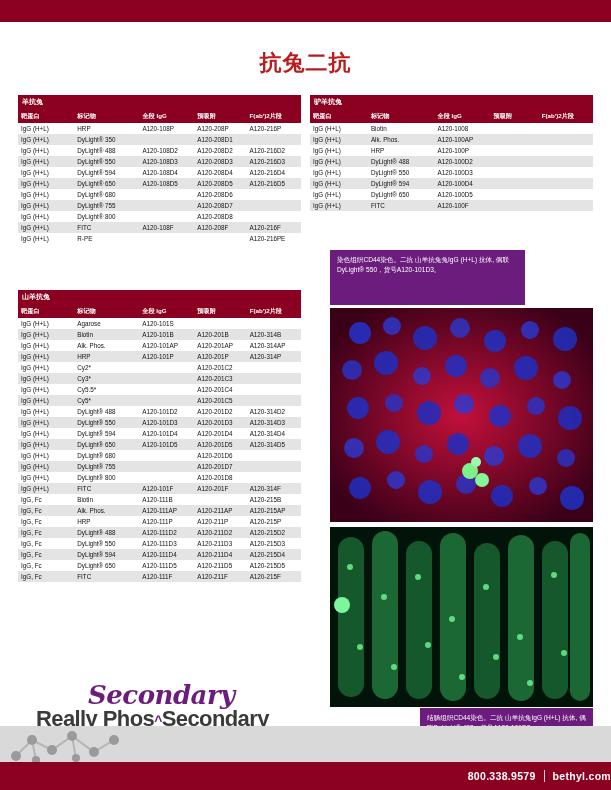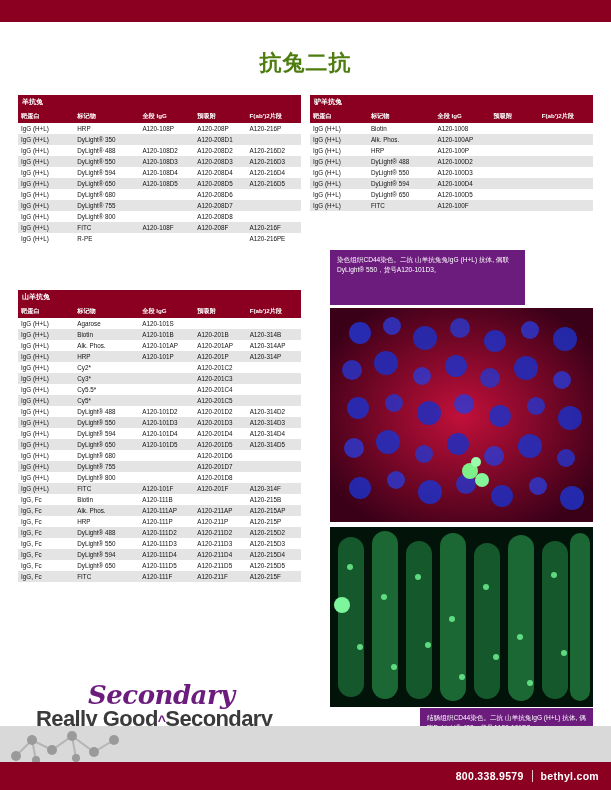--- a/index.html
+++ b/index.html
@@ -8,31 +8,31 @@
     background:#ffffff;
     font-family:"Liberation Sans", sans-serif;
     position:relative;
     overflow:hidden;
   }
   
   .bar-top{position:absolute;left:0;top:0;width:611px;height:22px;background:#8b0020;}
   .bar-bottom{position:absolute;left:0;bottom:0;width:611px;height:28px;background:#8b0020;}
   .bar-bottom-inner{position:absolute;left:0;bottom:0;width:611px;height:28px;
      display:flex;align-items:center;justify-content:flex-end;
-     color:#ffffff;font-size:10.5px;letter-spacing:.3px;padding-right:12px;box-sizing:border-box;}
+     color:#ffffff;font-size:10.5px;letter-spacing:.3px;box-sizing:border-box;}
   .phone{font-weight:bold;}
   .divider-v{display:inline-block;width:1px;height:12px;background:#ffffff;margin:0 8px;opacity:.8;}
   .url{font-weight:bold;}
   .footer-grey{position:absolute;left:0;bottom:28px;width:611px;height:36px;background:#d9d9d9;}
   .molecule{position:absolute;left:6px;bottom:28px;width:120px;height:36px;}
 
   
   .title{
     position:absolute;left:0;top:48px;width:611px;text-align:center;
-    color:#4d7c0f;font-size:22px;font-weight:bold;letter-spacing:1px;
+    color:#b91c1c;font-size:22px;font-weight:bold;letter-spacing:1px;
   }
 
   
   .tbl{position:absolute;border-collapse:collapse;font-size:6.4px;}
   .tbl .hdr td{
     background:#8b0020;color:#ffffff;font-weight:bold;font-size:6.2px;
     padding:2.5px 3px;border:none;white-space:nowrap;
   }
   .tbl .sect td{
     background:#8b0020;color:#ffffff;font-weight:bold;font-size:7px;
@@ -515,21 +515,21 @@
     </g>
     <circle cx="12" cy="78" r="8" fill="#7df59b"></circle>
   </svg>
 </div>
 
 <div class="cap" id="cap-bot">结肠组织CD44染色。二抗 山羊抗兔IgG (H+L) 抗体, 偶联DyLight® 488，货号A120-101D2。</div>
 
 <div class="logo">
   <div class="script">Secondary</div>
   <div class="main">
-    <span>Really Good</span><span class="caret">^</span><span>Secondary</span>
+    <span>Really Phos</span><span class="caret">^</span><span>Secondary</span>
   </div>
 </div>
 
 <div class="footer-grey"></div>
 <div class="molecule">
   <svg width="120" height="36" viewBox="0 0 120 36">
     <g stroke="#b5b5b5" stroke-width="2" fill="none">
       <path d="M10 30 L26 14 L46 24 L66 10 L88 26 L108 14"></path>
       <path d="M26 14 L30 34"></path>
         <path d="M66 10 L70 32"></path>

